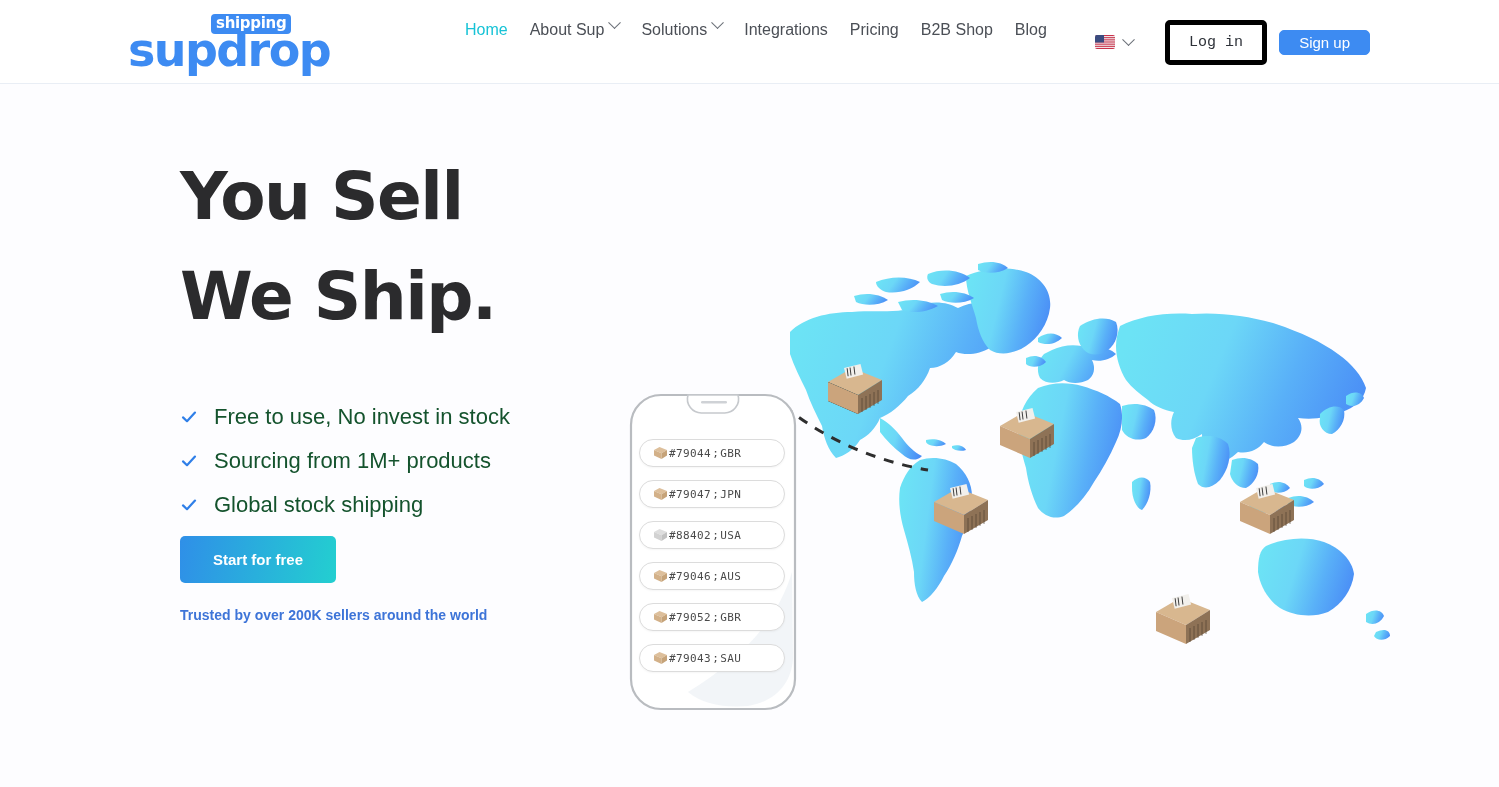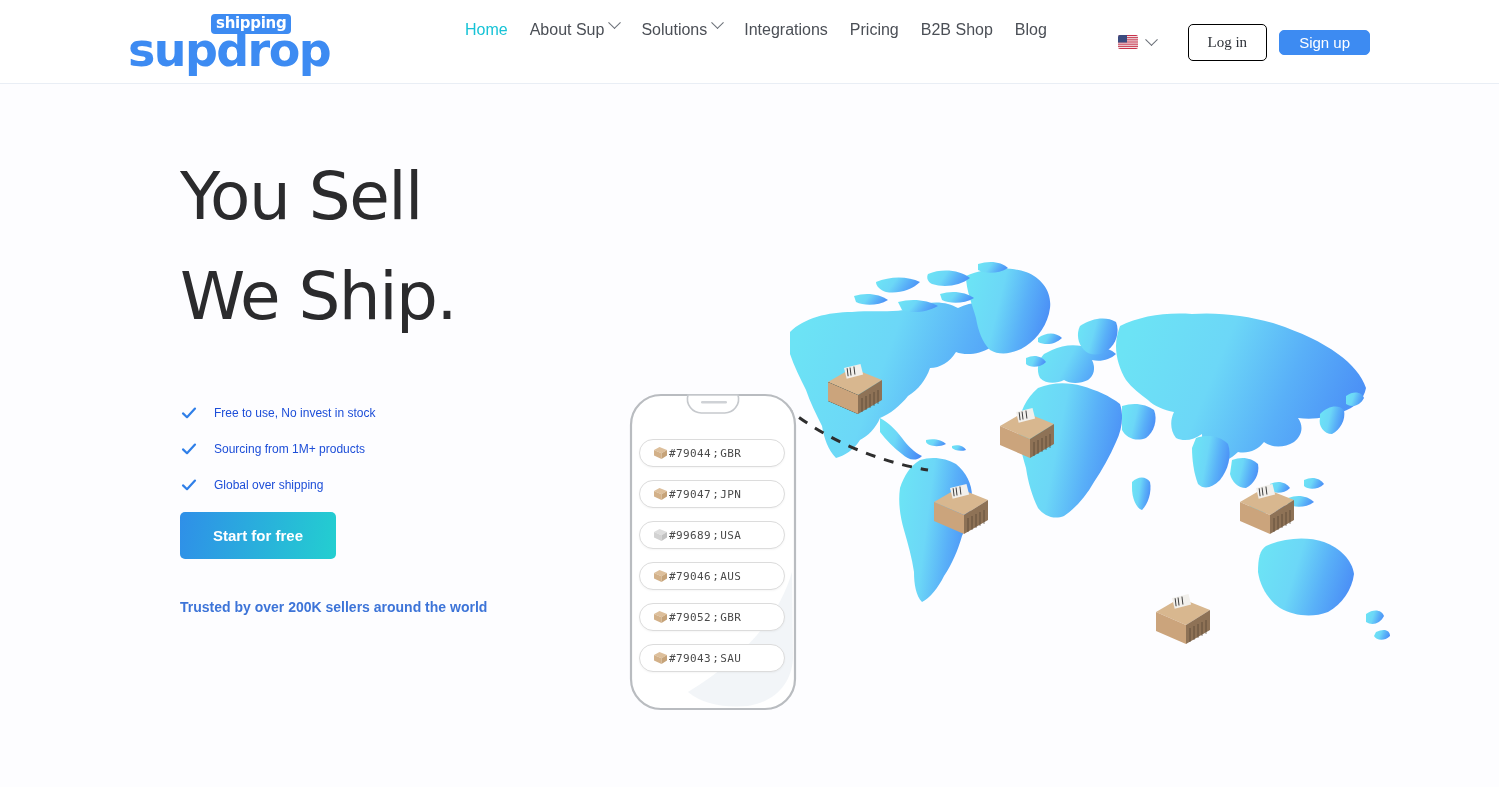--- a/index.html
+++ b/index.html
@@ -106,28 +106,28 @@
     margin-right: 18px;
     cursor: pointer;
   }
   .flag {
     width: 20px; height: 14px;
     border-radius: 2px;
     overflow: hidden;
     display: block;
   }
   .btn-login {
-    border: 1px solid #000000;
+    border: 5px solid #000000;
     color: #2d3138;
     background: #ffffff;
     border-radius: 5px;
     font-size: 15px;
     padding: 9px 19px;
     cursor: pointer;
-    font-family: Liberation Serif, serif;
+    font-family: Liberation Mono, monospace;
     margin-right: 12px;
   }
   .btn-signup {
     border: 1px solid #3d8bf2;
     background: #3d8bf2;
     color: #ffffff;
     border-radius: 5px;
     font-size: 15px;
     padding: 3px 19px;
     cursor: pointer;
@@ -143,36 +143,36 @@
   }
 
   .hero-left {
     position: absolute;
     left: 180px;
     top: 80px;
     width: 470px;
   }
   .headline {
     font-size: 66px;
-    font-weight: 400;
+    font-weight: 700;
     color: #2b2b2d;
     line-height: 1.0;
     letter-spacing: -1.5px;
     font-family: "DejaVu Sans", sans-serif;
   }
   .headline .l2 { display: block; margin-top: 34px; }
 
   .bullets { margin-top: 74px; }
   .bullet {
     display: flex;
     align-items: center;
     gap: 16px;
     margin-bottom: 18px;
-    font-size: 12px;
-    color: #1d4ed8;
+    font-size: 22px;
+    color: #14532d;
   }
   .check {
     width: 18px; height: 18px;
     flex: 0 0 18px;
     display: block;
   }
 
   .cta-row {
     display: flex;
     align-items: center;
@@ -200,21 +200,21 @@
     display: flex;
     align-items: center;
     gap: 13px;
     font-family: "Liberation Sans", sans-serif;
   }
   .play-tri {
     width: 12px; height: 13px;
     display: block;
   }
   .trusted {
-    margin-top: 40px;
+    margin-top: 24px;
     font-size: 14px;
     color: #3d74d8;
     font-weight: 700;
     cursor: pointer;
   }
 
   
   .illus {
     position: absolute;
     left: 600px;
@@ -336,21 +336,21 @@
       <div class="bullet">
         <svg class="check" viewBox="0 0 18 18">
           <path d="M3 9.4 L7 13.2 L15 4.6" fill="none" stroke="#2f7fe8" stroke-width="2.2" stroke-linecap="round" stroke-linejoin="round"></path>
         </svg>
         <span>Sourcing from 1M+ products</span>
       </div>
       <div class="bullet">
         <svg class="check" viewBox="0 0 18 18">
           <path d="M3 9.4 L7 13.2 L15 4.6" fill="none" stroke="#2f7fe8" stroke-width="2.2" stroke-linecap="round" stroke-linejoin="round"></path>
         </svg>
-        <span>Global over shipping</span>
+        <span>Global stock shipping</span>
       </div>
     </div>
 
     <div class="cta-row">
       <button class="btn-start">Start for free</button>
     </div>
 
     <div class="trusted">Trusted by over 200K sellers around the world</div>
   </div>
 
@@ -570,21 +570,21 @@
         <span class="pill-text">#79047</span>
         <span class="pill-text">;</span>
         <span class="pill-text">JPN</span>
       </div>
       <div class="pill">
         <svg class="pill-box" viewBox="0 0 15 14">
           <path d="M1 4 L6.5 1 L14 4 L8.5 7.2 Z" fill="#dedede"></path>
           <path d="M1 4 L8.5 7.2 L8.5 13 L1 9.6 Z" fill="#d2d2d2"></path>
           <path d="M8.5 7.2 L14 4 L14 9.4 L8.5 13 Z" fill="#c2c2c2"></path>
         </svg>
-        <span class="pill-text">#99689</span>
+        <span class="pill-text">#88402</span>
         <span class="pill-text">;</span>
         <span class="pill-text">USA</span>
       </div>
       <div class="pill">
         <svg class="pill-box" viewBox="0 0 15 14">
           <path d="M1 4 L6.5 1 L14 4 L8.5 7.2 Z" fill="#ddbf9b"></path>
           <path d="M1 4 L8.5 7.2 L8.5 13 L1 9.6 Z" fill="#d3b189"></path>
           <path d="M8.5 7.2 L14 4 L14 9.4 L8.5 13 Z" fill="#c6a379"></path>
         </svg>
         <span class="pill-text">#79046</span>

